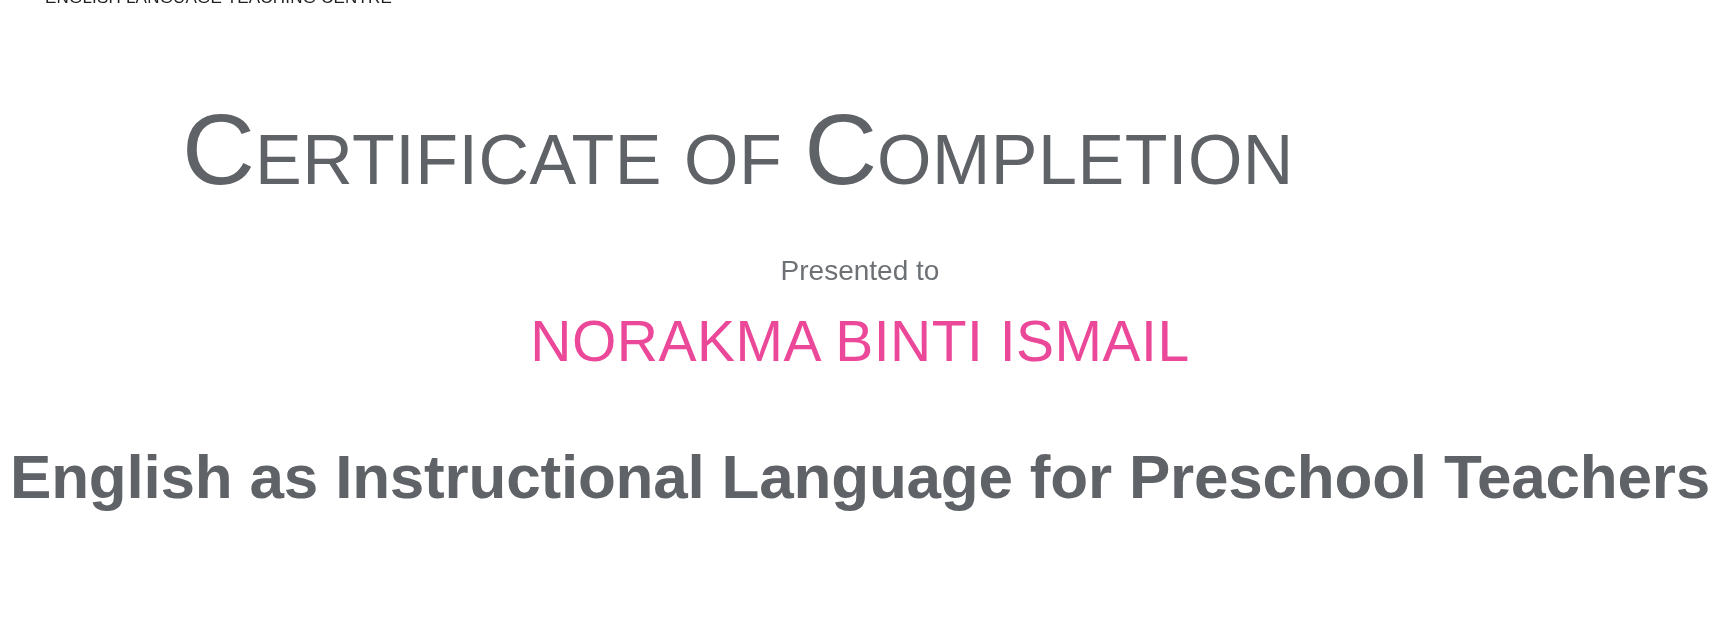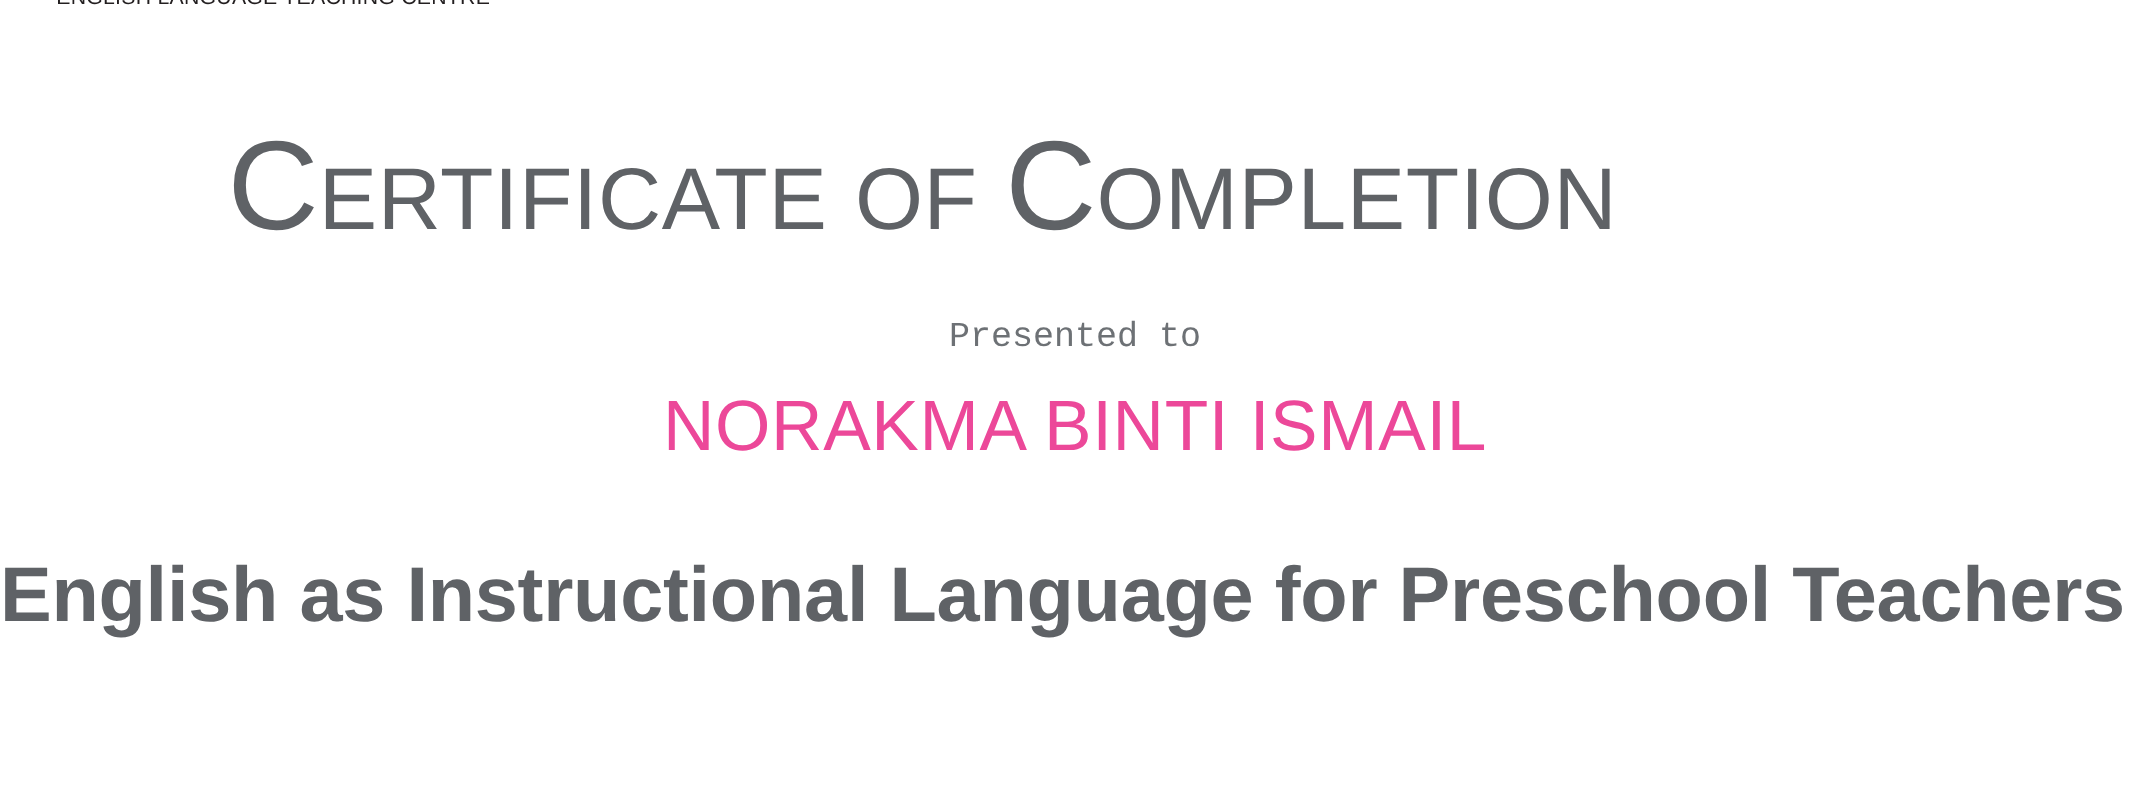--- a/index.html
+++ b/index.html
@@ -70,42 +70,42 @@
   .line-label {
     position: absolute;
     left: 0;
     width: 1720px;
     text-align: center;
     color: #6d7175;
     font-size: 28px;
     font-weight: 400;
     white-space: nowrap;
   }
-  #presented-to-label { top: 255px; font-family: Liberation Mono, monospace; }
+  #presented-to-label { top: 255px; }
   #completion-label   { top: 395px; }
 
   #recipient-name {
     position: absolute;
     left: 0;
     top: 308px;
     width: 1720px;
     text-align: center;
     color: #ec4899;
     font-size: 57px;
     font-weight: 400;
     letter-spacing: 0.5px;
     white-space: nowrap;
   }
 
   #course-title {
     position: absolute;
     left: 0;
     top: 444px;
     width: 1720px;
-    text-align: left;
+    text-align: center;
     color: #5f6266;
     font-size: 62px;
     font-weight: 700;
     line-height: 1.08;
     letter-spacing: -0.2px;
   }
   #course-title .course-line {
     display: block;
     white-space: nowrap;
   }

